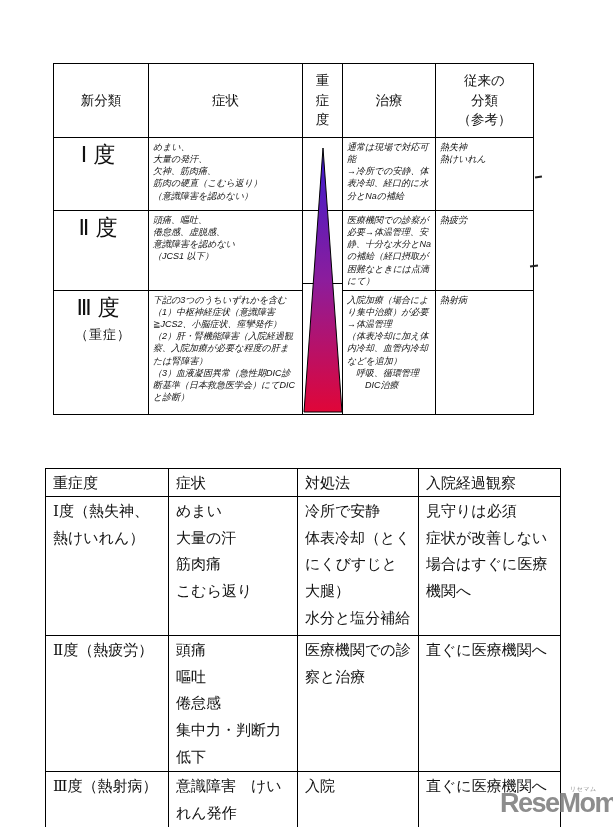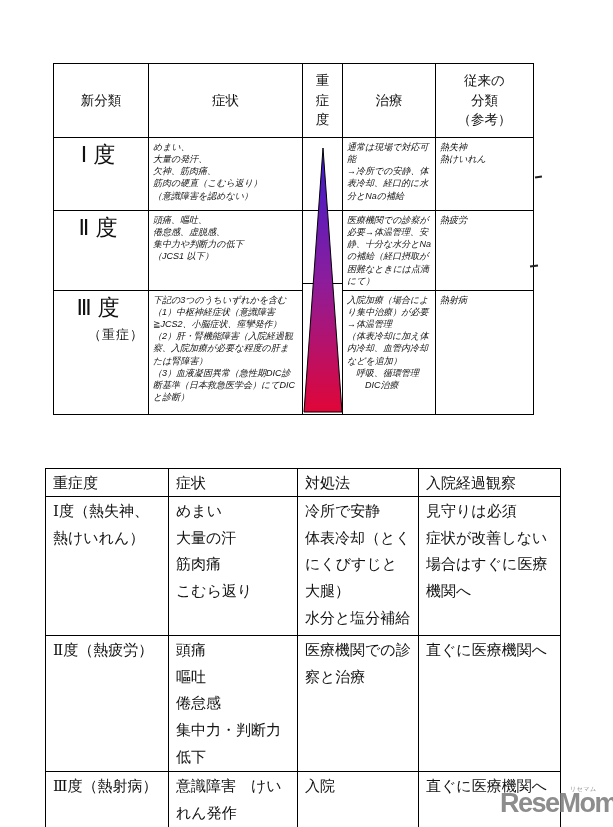--- a/index.html
+++ b/index.html
@@ -44,21 +44,21 @@
   .t1 .grade-cell { text-align: center; padding-top: 5px; margin-top: 28px; }
   .t1 .grade {
     font-size: 22px;
     letter-spacing: 6px;
     line-height: 1.1;
     display: block;
   }
   .t1 .grade-note {
     display: block;
     font-size: 13px;
-    text-align: right;
+    text-align: center;
     padding-left: 4px;
     margin-top: 6px;
     letter-spacing: 1px;
   }
   .sev-cell { position: relative; padding: 0 !important; }
   .sev-line { position: absolute; left: 0; right: 0; height: 1px; background: #000; }
   .sev-tri { position: absolute; left: 0; bottom: 0; }
 
   
   .t2 {
@@ -148,21 +148,21 @@
 →冷所での安静、体表冷却、経口的に水分とNaの補給</td>
     <td class="small">熱失神
 熱けいれん</td>
   </tr>
   <tr style="height:73px">
     <td class="grade-cell">
       <span class="grade">Ⅱ度</span>
     </td>
     <td class="small">頭痛、嘔吐、
 倦怠感、虚脱感、
-集中力や判断力の低下
+意識障害を認めない
 （JCS1 以下）</td>
     <td class="small">医療機関での診察が必要→体温管理、安静、十分な水分とNaの補給（経口摂取が困難なときには点滴にて）</td>
     <td class="small">熱疲労</td>
   </tr>
   <tr style="height:124px">
     <td class="grade-cell">
       <span class="grade">Ⅲ度</span>
       <span class="grade-note">（重症）</span>
     </td>
     <td class="small">下記の3つのうちいずれかを含む

